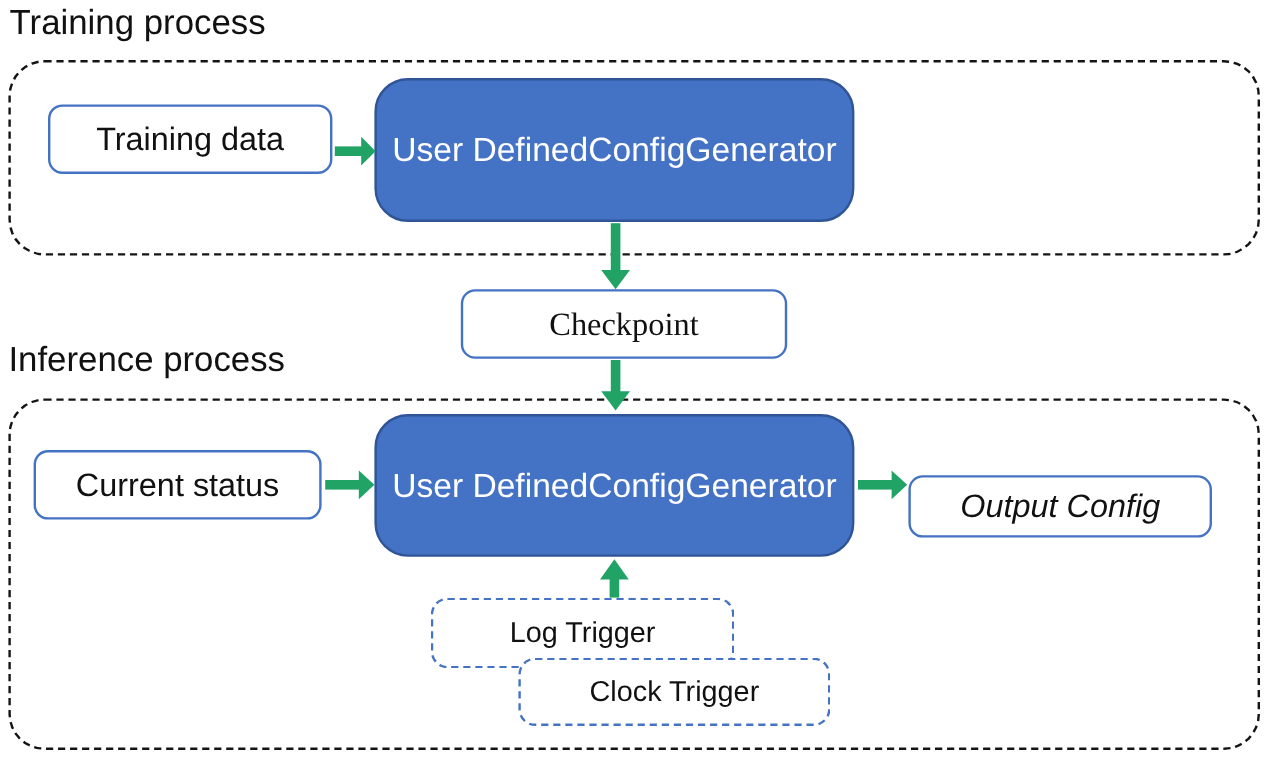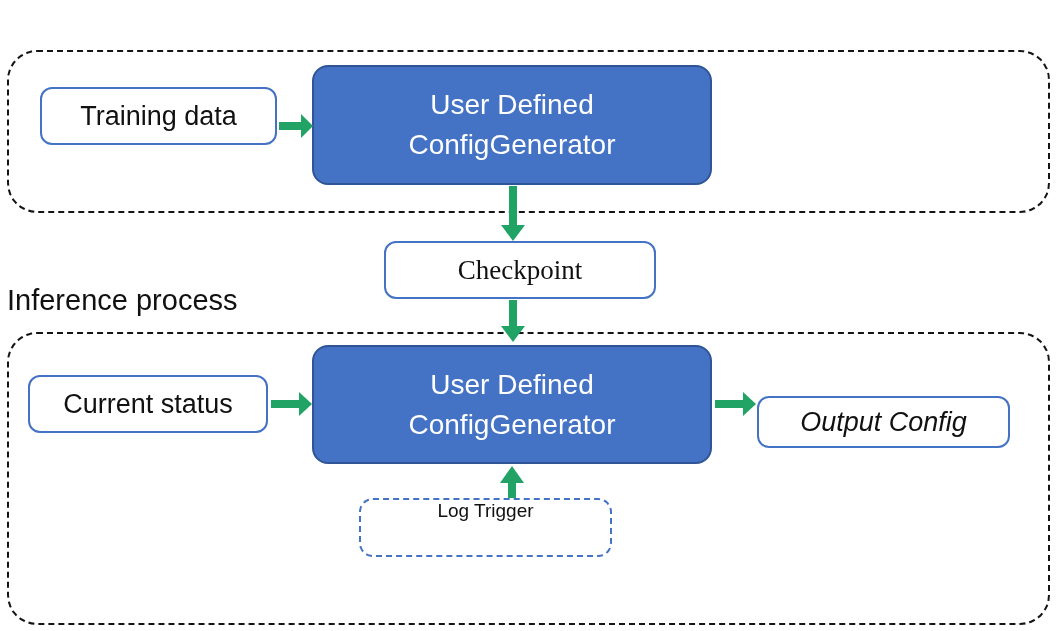--- a/index.html
+++ b/index.html
@@ -40,59 +40,60 @@
     align-items: center;
     justify-content: center;
     font-size: 27px;
     color: var(--text, #111);
     white-space: nowrap;
   }
   .node-box {
     position: absolute;
     background: var(--node-fill, #4472C4);
     border: 2px solid var(--node-border, #2F5597);
-    border-radius: 16px;
+    border-radius: 28px;
     box-sizing: border-box;
     display: flex;
-    flex-direction: column;
+    flex-direction: row;
     align-items: center;
     justify-content: center;
     color: var(--node-text, #fff);
     font-size: 28px;
     line-height: 40px;
     text-align: center;
   }
   .node-box span { display: block; }
   .trigger-box {
     position: absolute;
     background: #fff;
     border: 2px dashed var(--trigger-border, #4472C4);
     border-radius: 14px;
     box-sizing: border-box;
     display: flex;
-    align-items: flex-start;
+    align-items: center;
     justify-content: center;
-    font-size: 19px;
+    font-size: 24px;
     color: var(--text, #111);
     white-space: nowrap;
   }
   .arrows-layer {
     position: absolute;
     left: 0; top: 0;
     pointer-events: none;
   }
   .arrows-layer rect, .arrows-layer polygon {
     fill: var(--arrow, #21A366);
   }
 </style>
 </head>
 <body>
 
 <div class="canvas">
 
+  <div class="section-title" style="left:8px; top:2px;">Training process</div>
 
   <div class="dashed-container" style="left:7px; top:50px; width:1043px; height:163px;"></div>
 
   <div class="light-box" style="left:40px; top:87px; width:237px; height:58px;">
     <span>Training data</span>
   </div>
 
   <div class="node-box" style="left:312px; top:65px; width:400px; height:120px;">
     <span>User Defined</span>
     <span>ConfigGenerator</span>
@@ -116,20 +117,23 @@
   </div>
 
   <div class="light-box" style="left:757px; top:396px; width:253px; height:52px;font-style:italic;">
     <span>Output Config</span>
   </div>
 
   <div class="trigger-box" style="left:359px; top:498px; width:253px; height:59px;">
     <span>Log Trigger</span>
   </div>
 
+  <div class="trigger-box" style="left:432px; top:548px; width:260px; height:57px;">
+    <span>Clock Trigger</span>
+  </div>
 
   <svg class="arrows-layer" width="1057" height="631" viewBox="0 0 1057 631">
     <g>
       <rect x="279" y="122" width="23" height="8"></rect>
       <polygon points="301,114 301,138 313,126"></polygon>
     </g>
     <g>
       <rect x="509" y="186" width="8" height="40"></rect>
       <polygon points="501,225 525,225 513,241"></polygon>
     </g>

